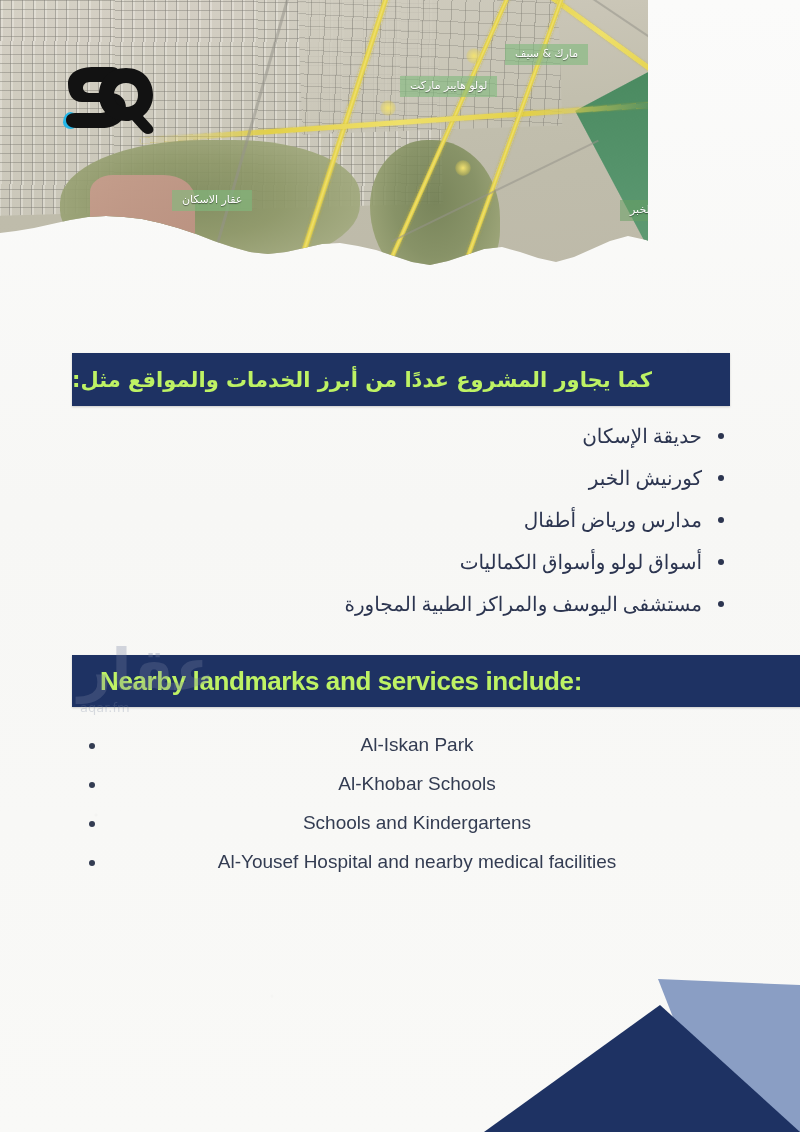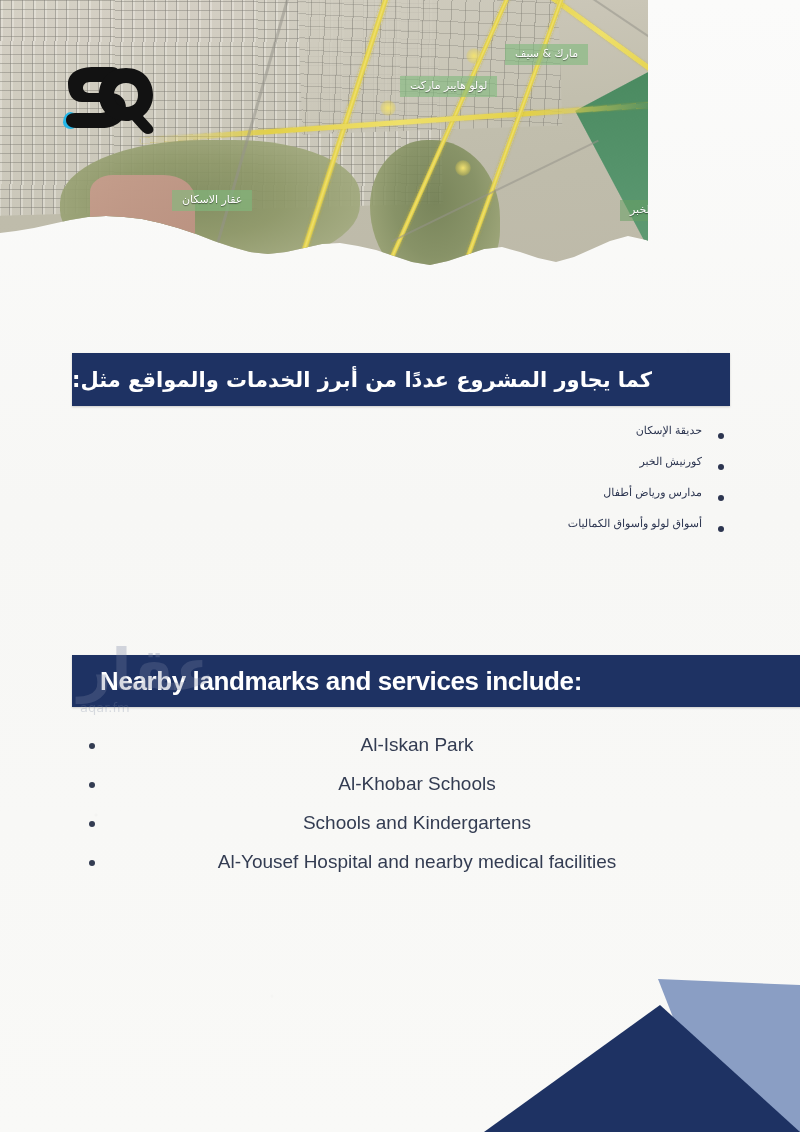--- a/index.html
+++ b/index.html
@@ -172,21 +172,21 @@
     position: absolute; left: 63px; top: 112px;
     width: 15px; height: 17px;
     background: #24b6e8;
     border-radius: 50% 50% 50% 50% / 60% 60% 40% 40%;
   }
 
   
   .banner {
     position: absolute;
     background: #1e3263;
-    color: #ffffff;
+    color: #bef264;
     display: flex;
     align-items: center;
     box-shadow: 0 1px 2px rgba(0,0,0,0.18);
   }
   .banner-ar {
     left: 72px; top: 353px; width: 658px; height: 53px;
     justify-content: flex-end;
     padding-right: 22px;
     direction: rtl;
   }
@@ -235,22 +235,22 @@
   
   .list-ar {
     position: absolute;
     right: 70px; top: 424px; width: 660px;
     direction: rtl;
     text-align: right;
   }
   .list-ar li {
     list-style: none;
     position: relative;
-    font-family: Liberation Sans, sans-serif;
-    font-size: 11px;
+    font-family: Liberation Serif, serif;
+    font-size: 20px;
     color: #2c3550;
     padding-right: 28px;
     margin-bottom: 18px;
     white-space: nowrap;
   }
   .list-ar li::before {
     content: "";
     position: absolute;
     right: 6px; top: 9px;
     width: 6px; height: 6px;
@@ -353,20 +353,23 @@
       </li>
       <li>
         <span>كورنيش الخبر</span>
       </li>
       <li>
         <span>مدارس ورياض أطفال</span>
       </li>
       <li>
         <span>أسواق لولو وأسواق الكماليات</span>
       </li>
+      <li>
+        <span>مستشفى اليوسف والمراكز الطبية المجاورة</span>
+      </li>
     </ul>
   </div>
 
   <div class="watermark">عقار</div>
   <div class="watermark-sub">aqar.fm</div>
 
   <div class="banner banner-en">
     <span class="banner-text">Nearby landmarks and services include:</span>
   </div>
 

